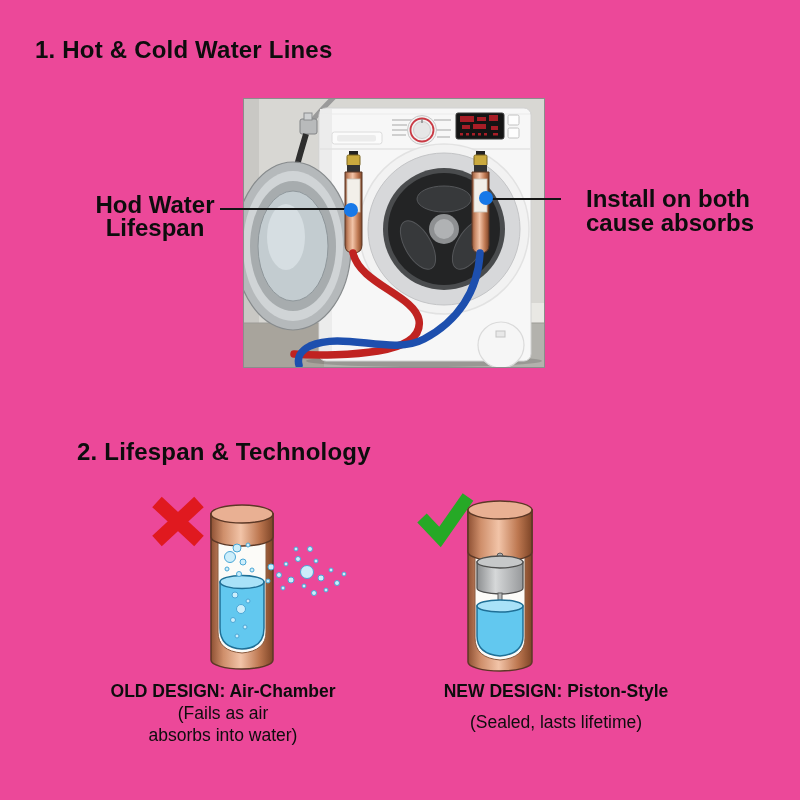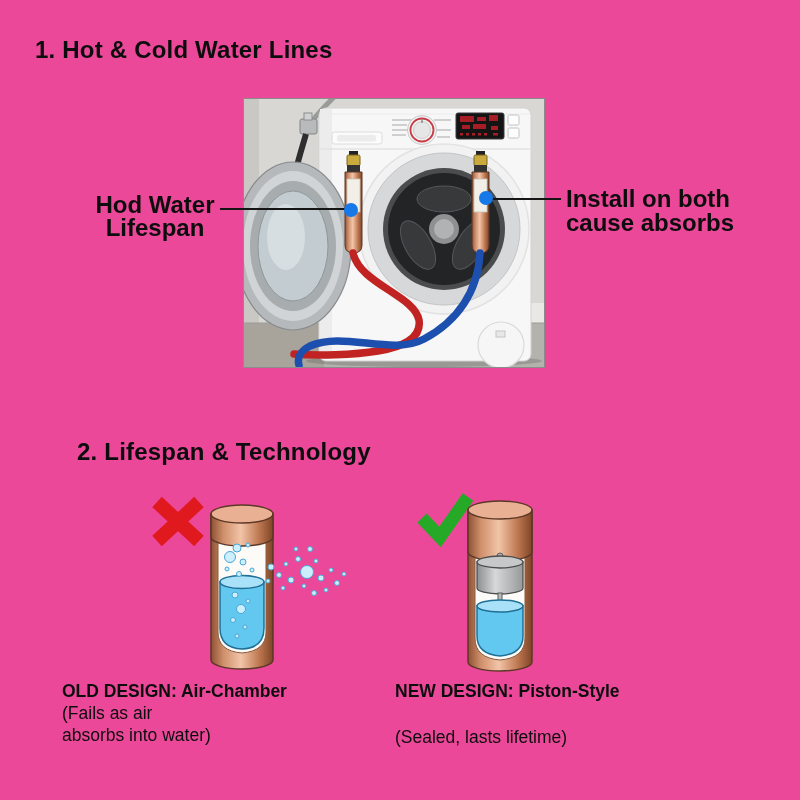--- a/index.html
+++ b/index.html
@@ -9,24 +9,24 @@
   html,body{margin:0;padding:0;background:#ffffff;}
   .page{position:relative;width:800px;height:800px;background:#ec4899;overflow:hidden;
         font-family:"Liberation Sans","DejaVu Sans",sans-serif;color:var(--text);padding-left:36px;}
   .abs{position:absolute;}
   .section-title{font-size:24px;font-weight:bold;letter-spacing:0.2px;color:#0d0d0d;}
   .photo-frame{left:243px;top:98px;width:300px;height:268px;border:1px solid #8c8c8c;overflow:hidden;}
   .callout{font-size:24px;font-weight:bold;line-height:23px;color:#0d0d0d;}
   .callout.center{text-align:center;}
   .leader{height:2px;background:#151515;}
   .dot{width:14px;height:14px;border-radius:50%;background:var(--marker-blue);}
-  .caption{width:322px;font-size:17.5px;line-height:22px;color:#0d0d0d;}
+  .caption{width:322px;text-align:center;font-size:17.5px;line-height:22px;color:#0d0d0d;}
   .caption .head{font-weight:bold;}
   .caption .sub{font-weight:normal;}
-  .caption .sub.gap{margin-top:24px;}
+  .caption .sub.gap{margin-top:9px;}
   svg{display:block;}
 </style>
 </head>
 <body>
 
 <div class="page">
 
   <div class="abs section-title" style="left:35px;top:36px;">1. Hot &amp; Cold Water Lines</div>
 
   <div class="abs photo-frame">
@@ -156,21 +156,21 @@
 
   <div class="abs callout center" style="left:85px;top:193px;width:140px;">
     <div>Hod Water</div>
     <div>Lifespan</div>
   </div>
   <div class="abs leader" style="left:220px;top:208px;width:131px;"></div>
   <div class="abs dot" style="left:344px;top:203px;"></div>
 
   <div class="abs leader" style="left:487px;top:198px;width:74px;"></div>
   <div class="abs dot" style="left:479px;top:191px;"></div>
-  <div class="abs callout" style="left:566px;top:187px;line-height:23.5px;">
+  <div class="abs callout" style="left:586px;top:187px;line-height:23.5px;">
     <div>Install on both</div>
     <div>cause absorbs</div>
   </div>
 
   <div class="abs section-title" style="left:35px;top:438px;margin-left:42px;">2. Lifespan &amp; Technology</div>
 
   <svg class="abs" style="left:140px;top:490px;" width="230" height="195" viewBox="0 0 230 195">
     <defs>
       <linearGradient id="copperH2" x1="0" y1="0" x2="1" y2="0">
         <stop offset="0" stop-color="#8f5134"></stop>

